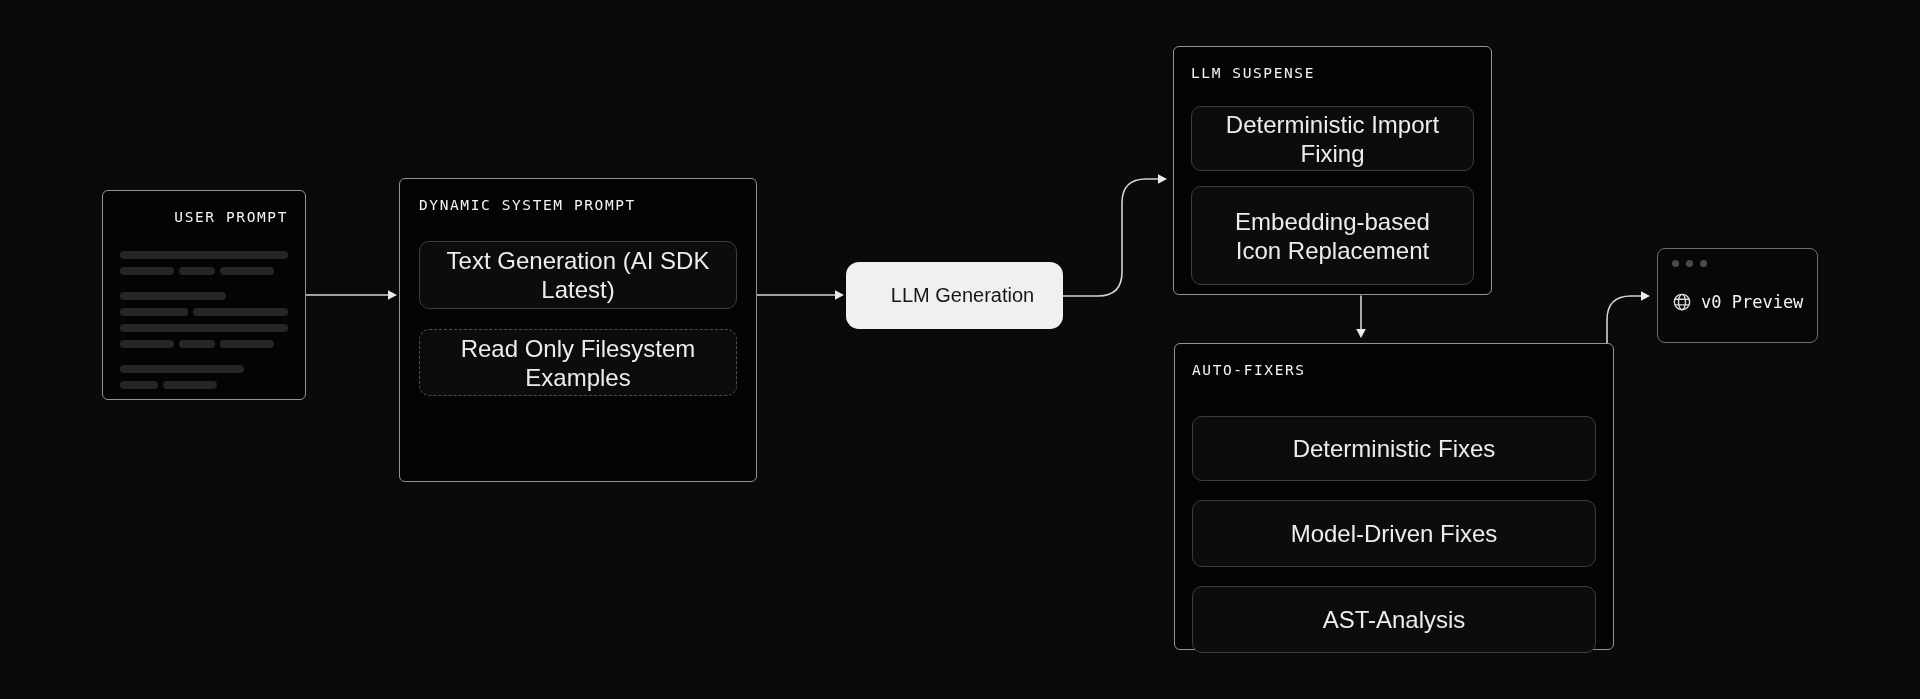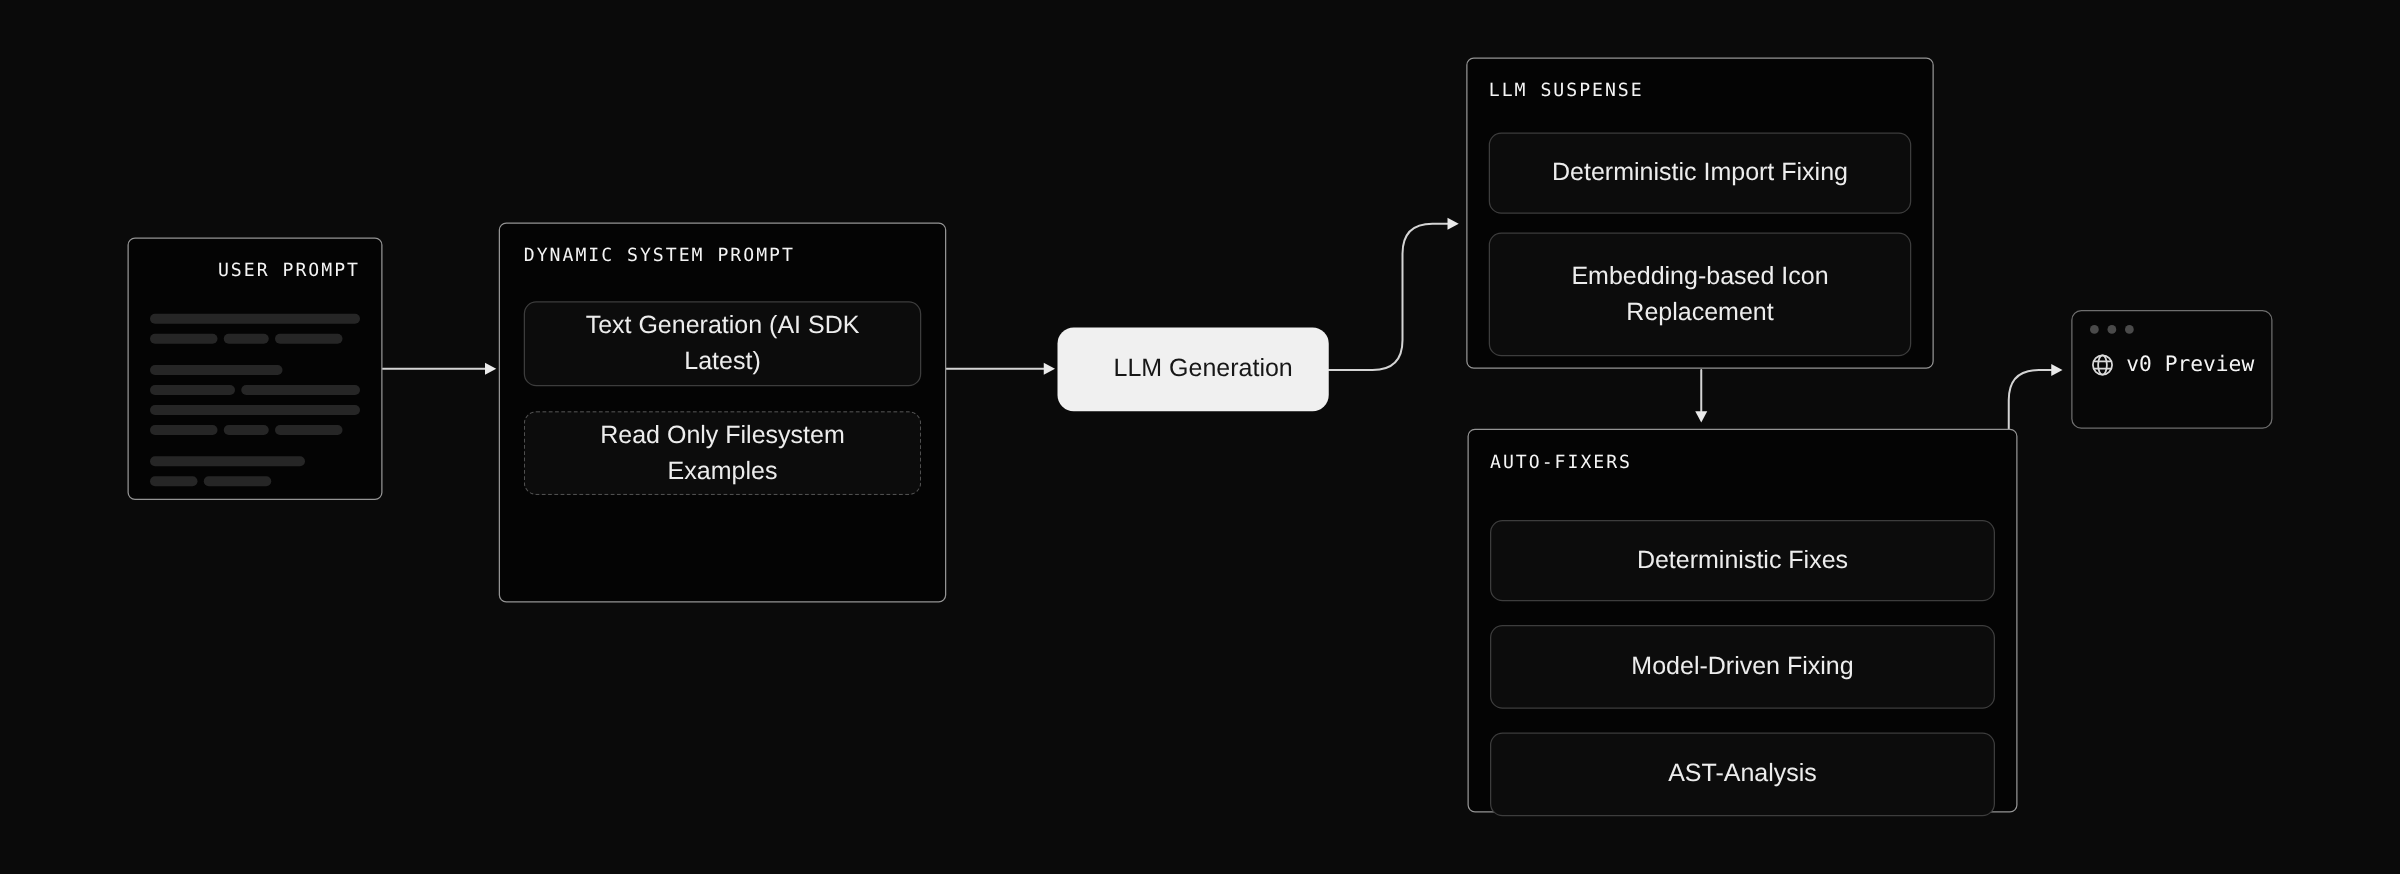--- a/index.html
+++ b/index.html
@@ -32,21 +32,21 @@
     position:absolute;background:var(--panel-bg);
     border:1.5px solid var(--outer-border);border-radius:6px;
     padding:16px 17px;
   }
   .panel-title{
     color:var(--text);font-size:14.5px;letter-spacing:1.6px;line-height:20px;
     white-space:nowrap;
   }
   .item{
     border:1px solid var(--item-border);border-radius:10px;background:var(--item-bg);
-    color:var(--item-text);font-size:20px;line-height:29px;
+    color:var(--item-text);font-size:24px;line-height:29px;
     display:flex;align-items:center;justify-content:center;text-align:center;
     padding:0 24px;
   }
   .item.dashed{border:1px dashed var(--dashed-border);text-align:center;}
 
   
   .user-prompt{left:102px;top:190px;width:204px;height:210px;text-align:right;}
   .skeleton{margin-top:24px;}
   .sk-row{display:flex;gap:5px;margin-top:8px;}
   .sk-row.para{margin-top:17px;}
@@ -61,40 +61,40 @@
   
   .llm-btn{
     position:absolute;left:846px;top:262px;width:217px;height:67px;
     background:var(--llm-button-bg);color:var(--llm-button-text);
     border-radius:13px;display:flex;align-items:center;justify-content:center;
     font-size:20px;
     padding-left:16px;
   }
 
   
-  .suspense{left:1173px;top:46px;width:374px;height:249px;}
+  .suspense{left:1173px;top:46px;width:319px;height:249px;}
   .suspense .item{margin-top:23px;height:65px;}
   .suspense .item + .item{margin-top:15px;height:99px;}
   .suspense .item + .item{padding:0 41px;}
 
   
   .autofixers{left:1174px;top:343px;width:440px;height:307px;}
   .autofixers .item{margin-top:36px;height:65px;}
   .autofixers .item + .item{margin-top:19px;height:67px;}
 
   
   .browser{
     position:absolute;left:1657px;top:248px;width:161px;height:95px;
     background:#070707;border:1.2px solid #6e6e6e;border-radius:8px;
     padding:11px 14px;
   }
   .dots{display:flex;gap:7px;}
   .dots span{width:7px;height:7px;border-radius:50%;background:var(--dot);display:block;}
   .browser-row{
-    margin-top:15px;display:flex;align-items:flex-end;gap:9px;
+    margin-top:25px;display:flex;align-items:flex-end;gap:9px;
     color:var(--text);font-size:17px;white-space:nowrap;
   }
   .globe{flex:0 0 auto;}
   .globe circle,.globe ellipse,.globe path{stroke:#d9d9d9;stroke-width:1.7;fill:none;}
 </style>
 </head>
 <body>
 
 <div class="canvas">
 
@@ -167,21 +167,21 @@
 
   <section class="panel suspense">
     <div class="panel-title mono">LLM SUSPENSE</div>
     <div class="item">Deterministic Import Fixing</div>
     <div class="item">Embedding-based Icon Replacement</div>
   </section>
 
   <section class="panel autofixers">
     <div class="panel-title mono">AUTO-FIXERS</div>
     <div class="item">Deterministic Fixes</div>
-    <div class="item">Model-Driven Fixing</div>
+    <div class="item">Model-Driven Fixes</div>
     <div class="item">AST-Analysis</div>
   </section>
 
   <div class="browser">
     <div class="dots">
       <span></span>
       <span></span>
       <span></span>
     </div>
     <div class="browser-row">

